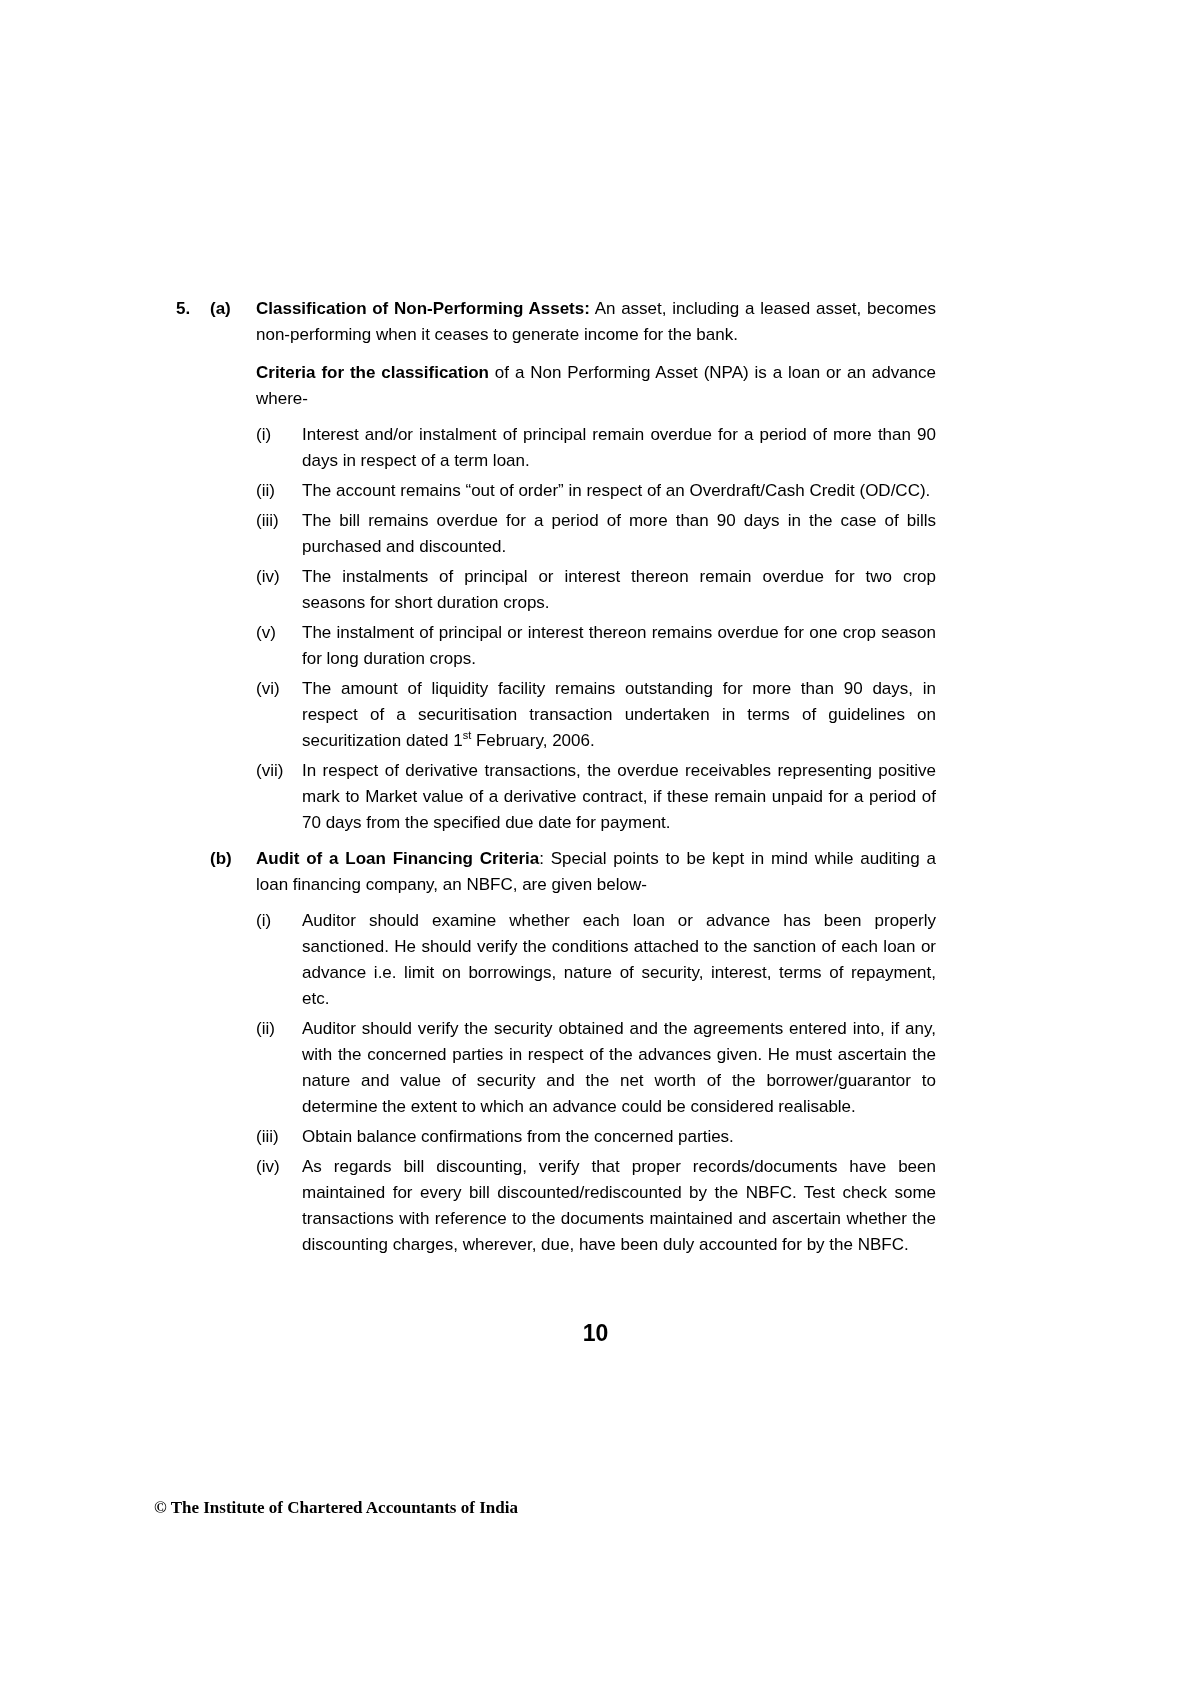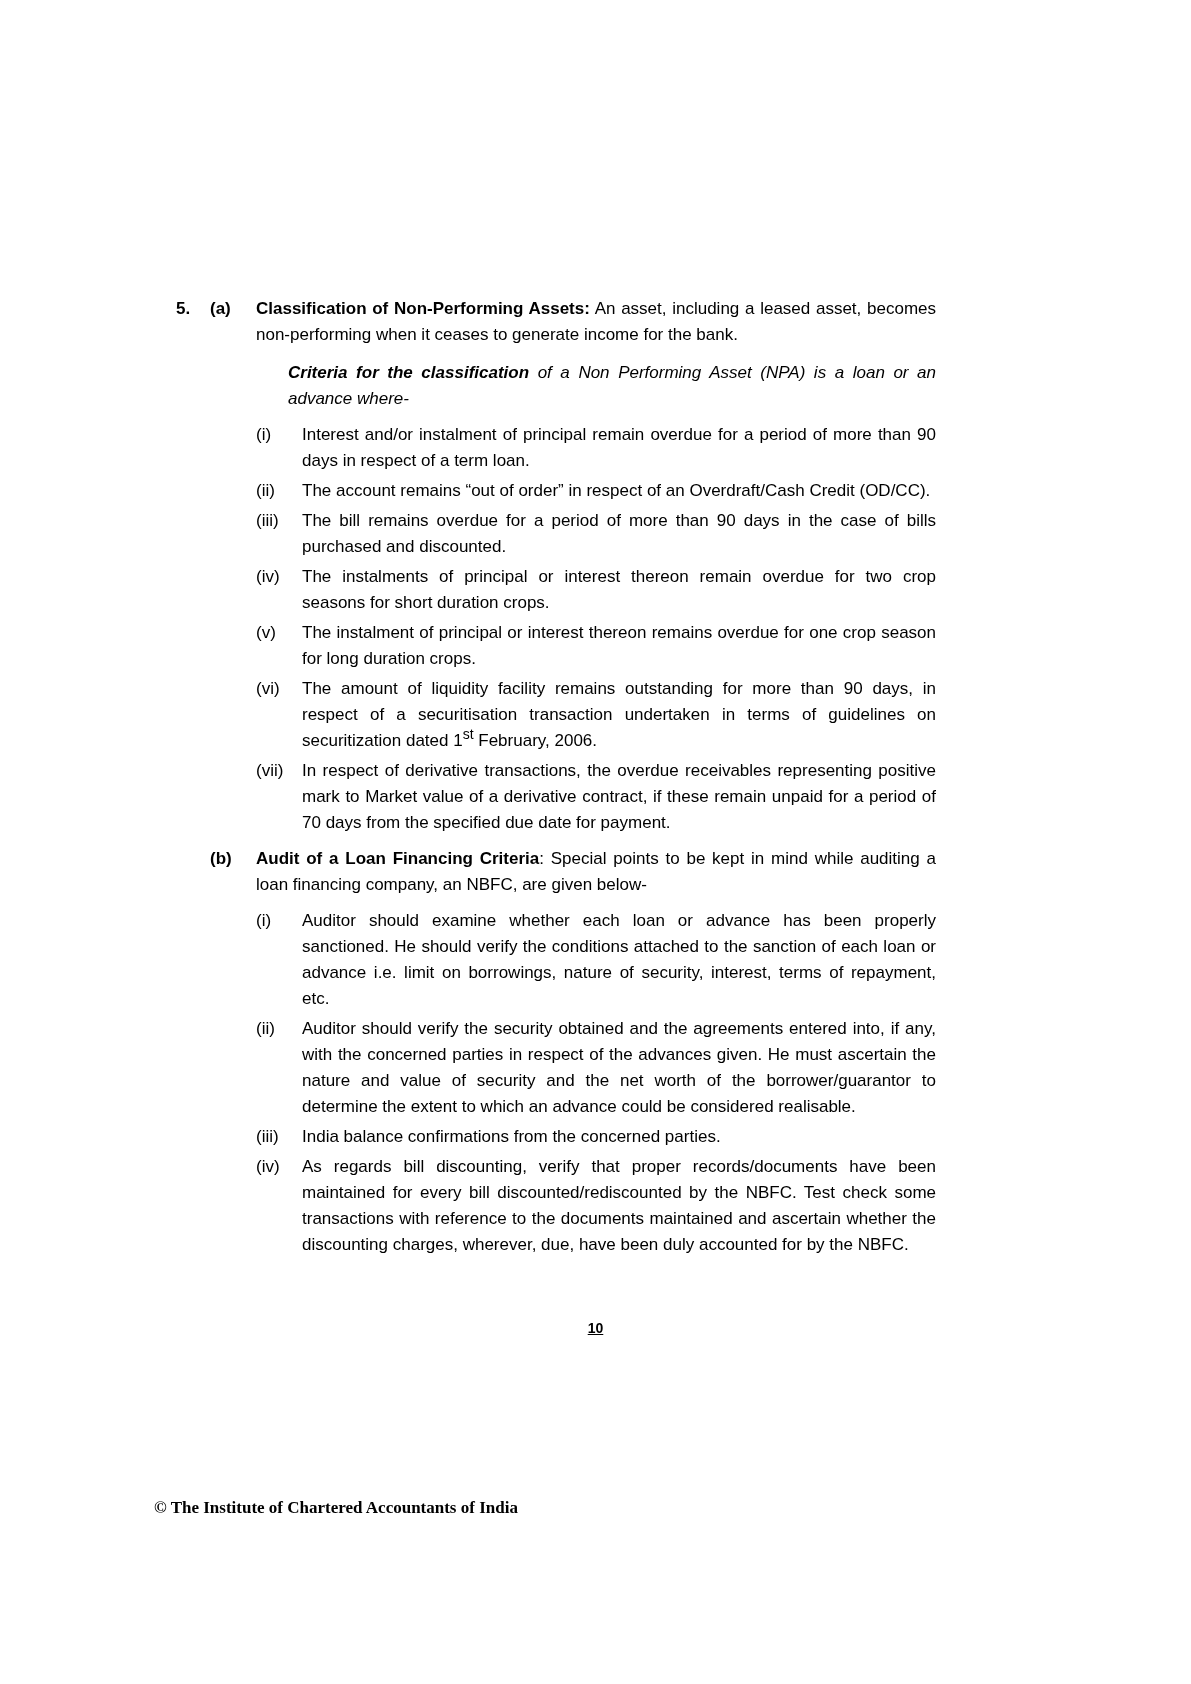--- a/index.html
+++ b/index.html
@@ -54,46 +54,44 @@
   .body {
     flex: 1 1 auto;
     font-size: 17px;
     line-height: 26px;
     text-align: justify;
   }
   .lead {
     font-weight: bold;
   }
   .indent-a {
-    margin-left: 112px;
-    font-style: italic;
+    margin-left: 80px;
   }
   .indent-i {
     margin-left: 80px;
   }
   .para-gap {
     margin-top: 12px;
   }
   .item-gap {
     margin-top: 10px;
   }
   sup {
-    font-size: 14px;
+    font-size: 11px;
     vertical-align: super;
     line-height: 0;
   }
   .page-number {
     position: absolute;
     left: 0;
     right: 0;
     top: 1320px;
     text-align: center;
-    font-size: 14px;
+    font-size: 23px;
     font-weight: bold;
-    text-decoration: underline;
   }
   .footer {
     position: absolute;
     left: 154px;
     top: 1498px;
     font-family: "Liberation Serif", serif;
     font-size: 17px;
     font-weight: bold;
   }
 </style>
@@ -166,21 +164,21 @@
         <div class="body">Auditor should examine whether each loan or advance has been properly sanctioned. He should verify the conditions attached to the sanction of each loan or advance i.e. limit on borrowings, nature of security, interest, terms of repayment, etc.</div>
       </div>
 
       <div class="row">
         <div class="marker m-roman">(ii)</div>
         <div class="body">Auditor should verify the security obtained and the agreements entered into, if any, with the concerned parties in respect of the advances given. He must ascertain the nature and value of security and the net worth of the borrower/guarantor to determine the extent to which an advance could be considered realisable.</div>
       </div>
 
       <div class="row">
         <div class="marker m-roman">(iii)</div>
-        <div class="body">India balance confirmations from the concerned parties.</div>
+        <div class="body">Obtain balance confirmations from the concerned parties.</div>
       </div>
 
       <div class="row">
         <div class="marker m-roman">(iv)</div>
         <div class="body">As regards bill discounting, verify that proper records/documents have been maintained for every bill discounted/rediscounted by the NBFC. Test check some transactions with reference to the documents maintained and ascertain whether the discounting charges, wherever, due, have been duly accounted for by the NBFC.</div>
       </div>
 
     </div>
 
   </div>

